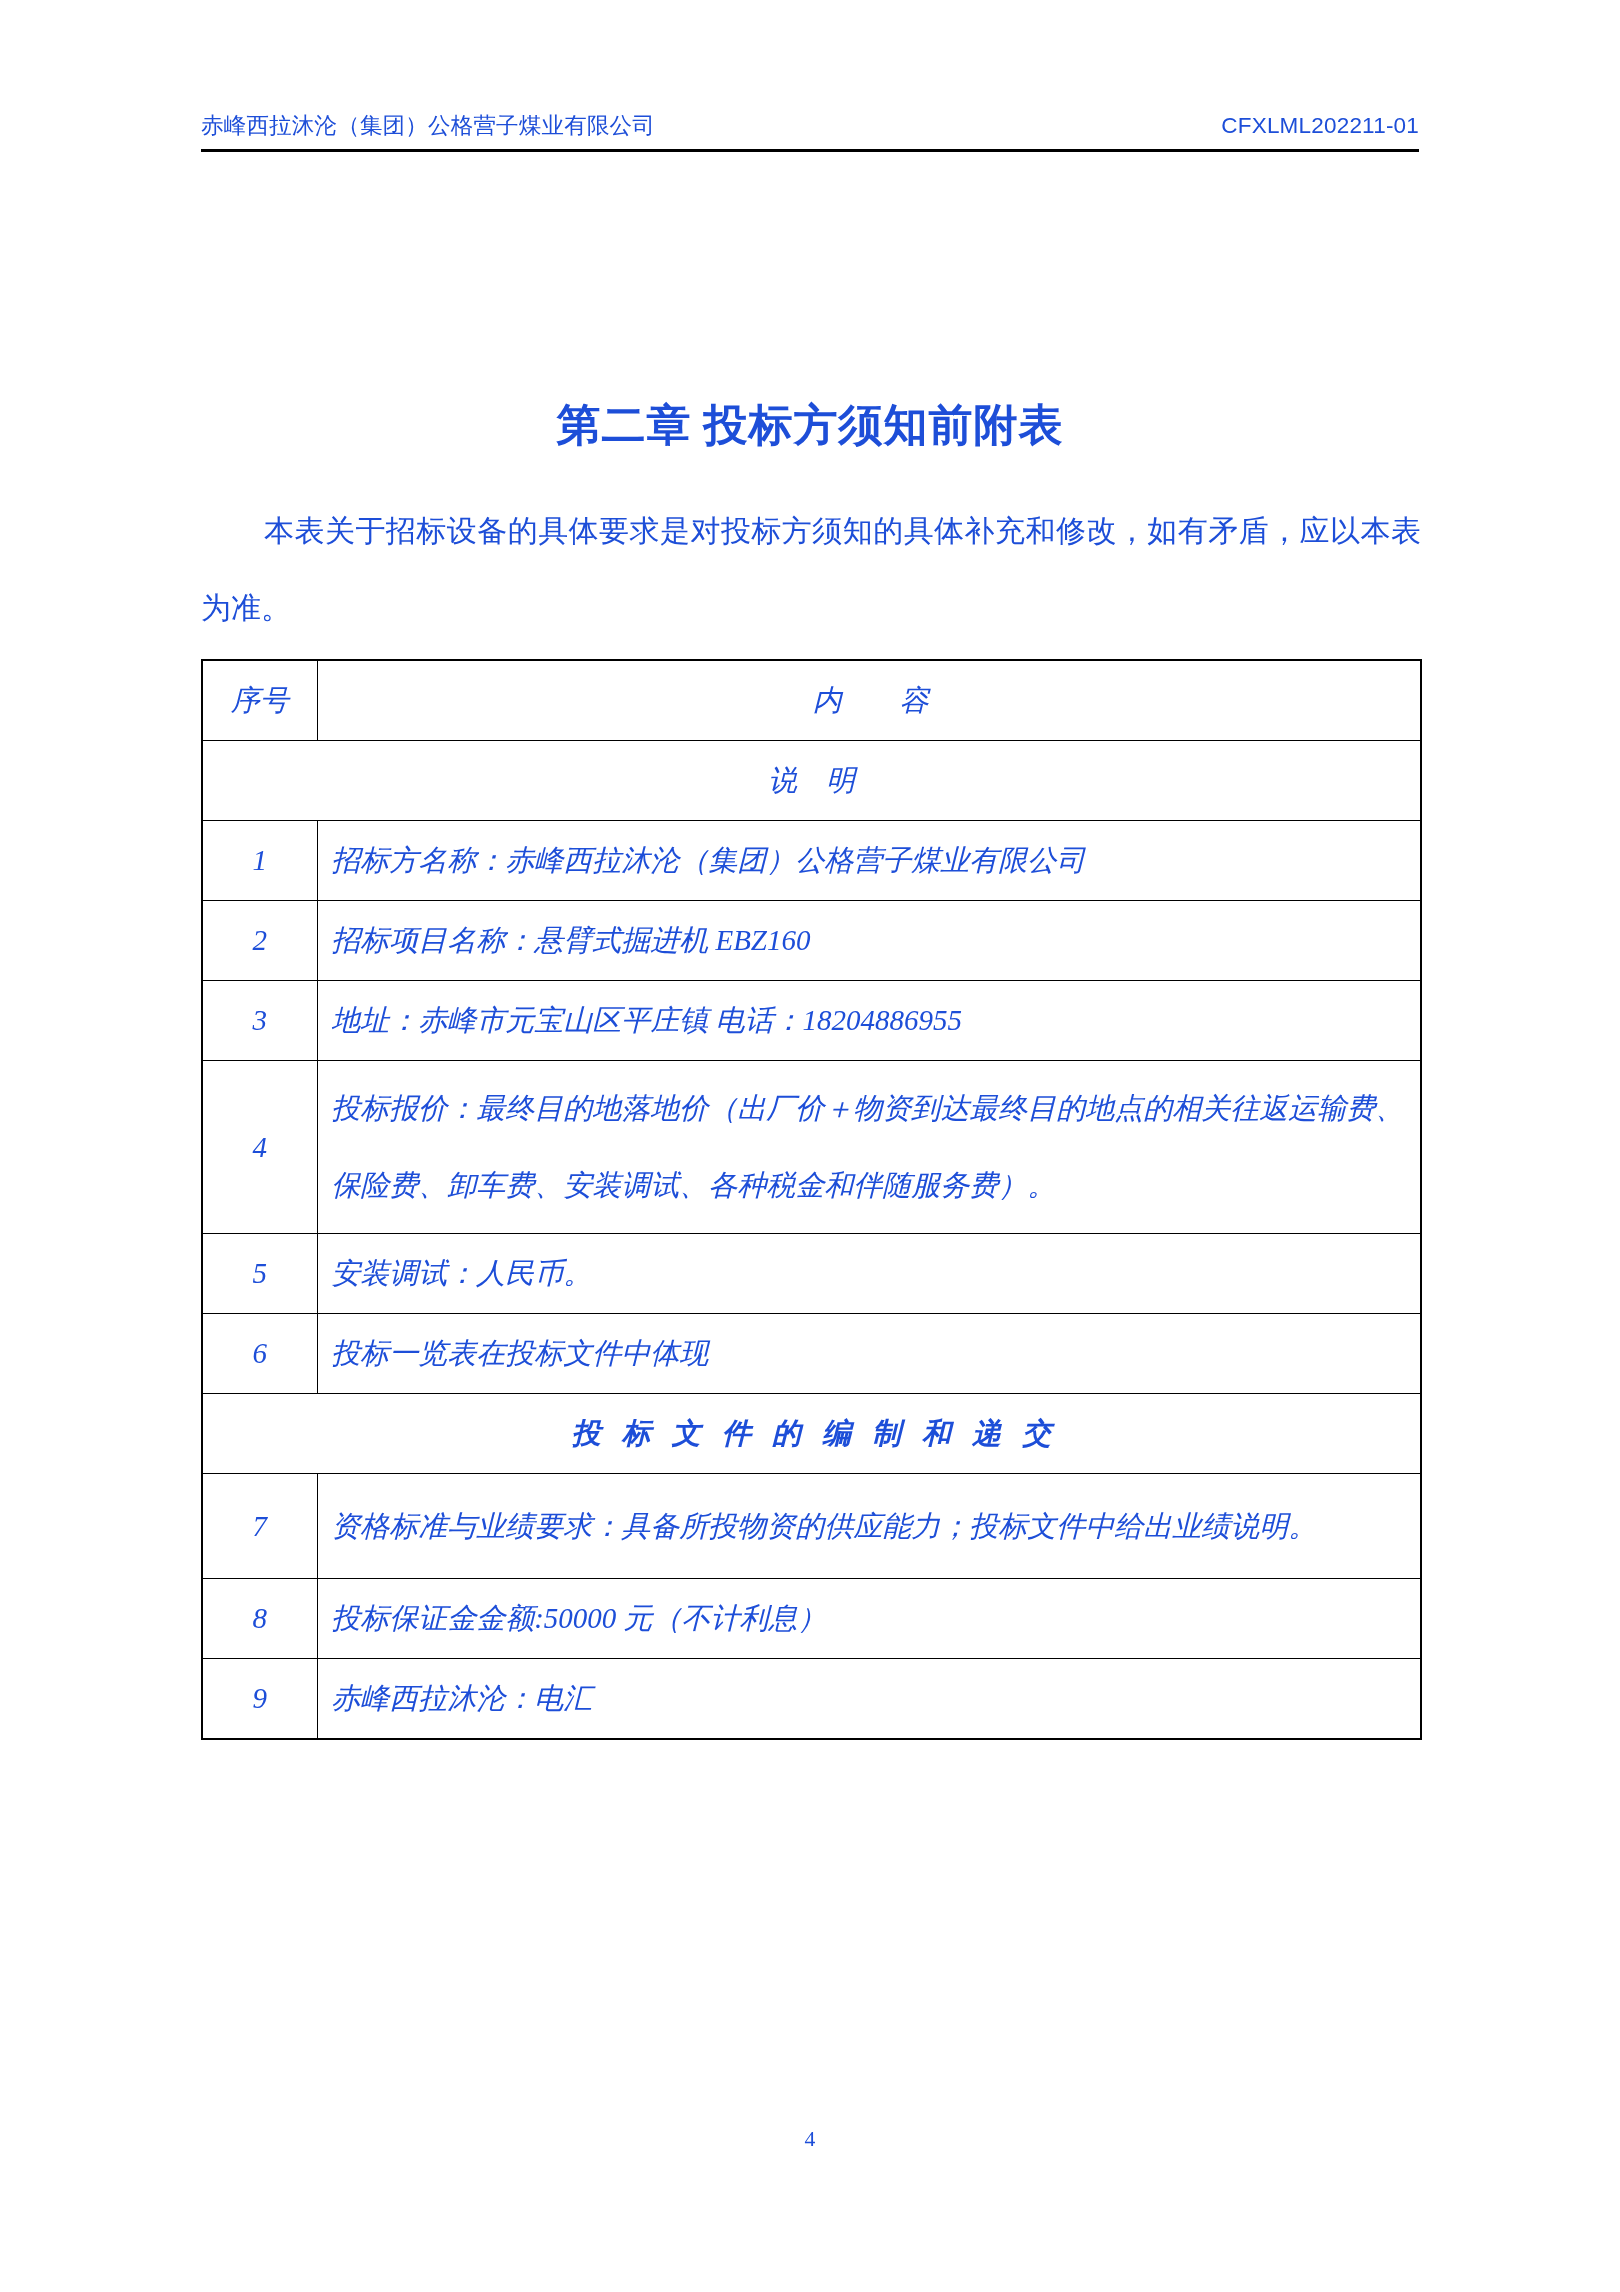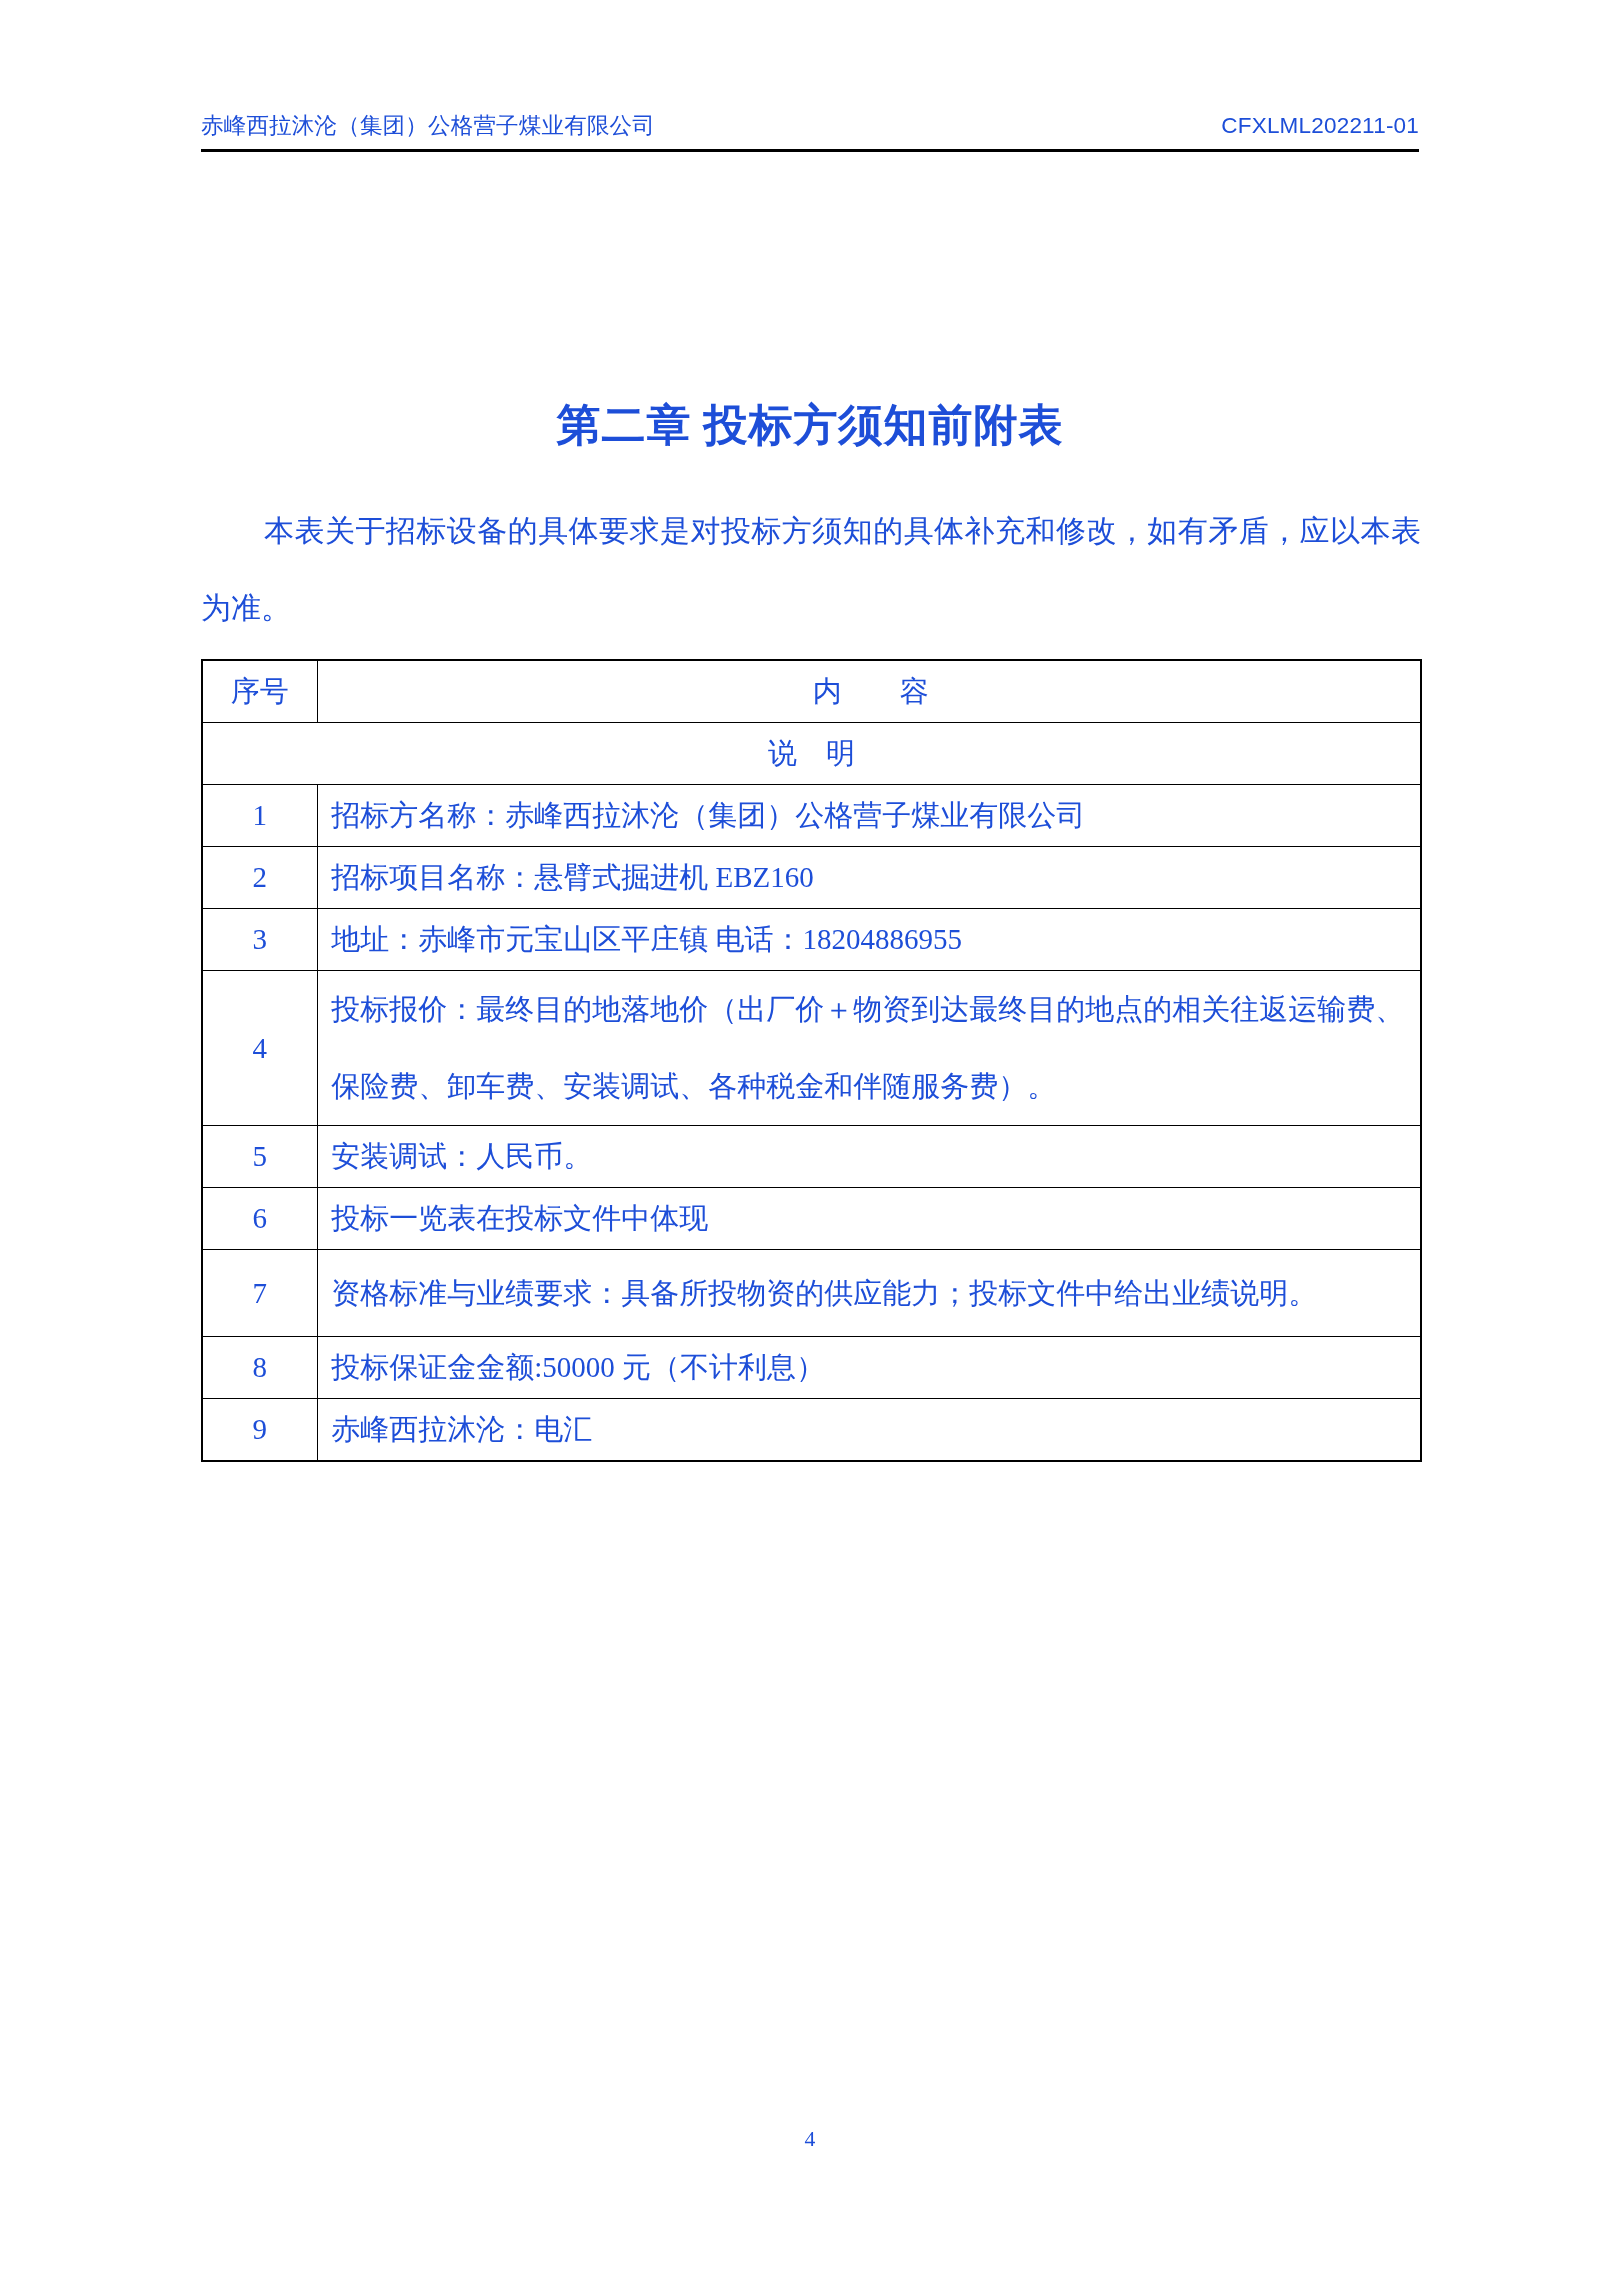--- a/index.html
+++ b/index.html
@@ -86,21 +86,22 @@
     width: 1218px;
     border-collapse: collapse;
     table-layout: fixed;
     border: 2.9px solid #000000;
   }
   .attach-table td {
     border: 1px solid #000000;
     vertical-align: middle;
     font-size: 29px;
     font-family: "Liberation Serif", "DejaVu Serif", serif;
-    padding: 0;
+    padding: 9px;
+    font-style: italic;
   }
   .col-no {
     width: 115px;
     text-align: center;
   }
   .col-content {
     padding-left: 13.7px !important;
     padding-right: 9.8px !important;
     text-align: left;
   }
@@ -192,20 +193,23 @@
           <td class="col-content cell-multiline">投标报价：最终目的地落地价（出厂价＋物资到达最终目的地点的相关往返运输费、保险费、卸车费、安装调试、各种税金和伴随服务费）。</td>
         </tr>
         <tr class="data-row">
           <td class="col-no">5</td>
           <td class="col-content">安装调试：人民币。</td>
         </tr>
         <tr class="data-row">
           <td class="col-no">6</td>
           <td class="col-content">投标一览表在投标文件中体现</td>
         </tr>
+        <tr class="section-row bold">
+          <td colspan="2">投 标 文 件 的 编 制 和 递 交</td>
+        </tr>
         <tr class="data-row tall2">
           <td class="col-no">7</td>
           <td class="col-content cell-multiline">资格标准与业绩要求：具备所投物资的供应能力；投标文件中给出业绩说明。</td>
         </tr>
         <tr class="data-row">
           <td class="col-no">8</td>
           <td class="col-content">投标保证金金额:50000 元（不计利息）</td>
         </tr>
         <tr class="data-row">
           <td class="col-no">9</td>

